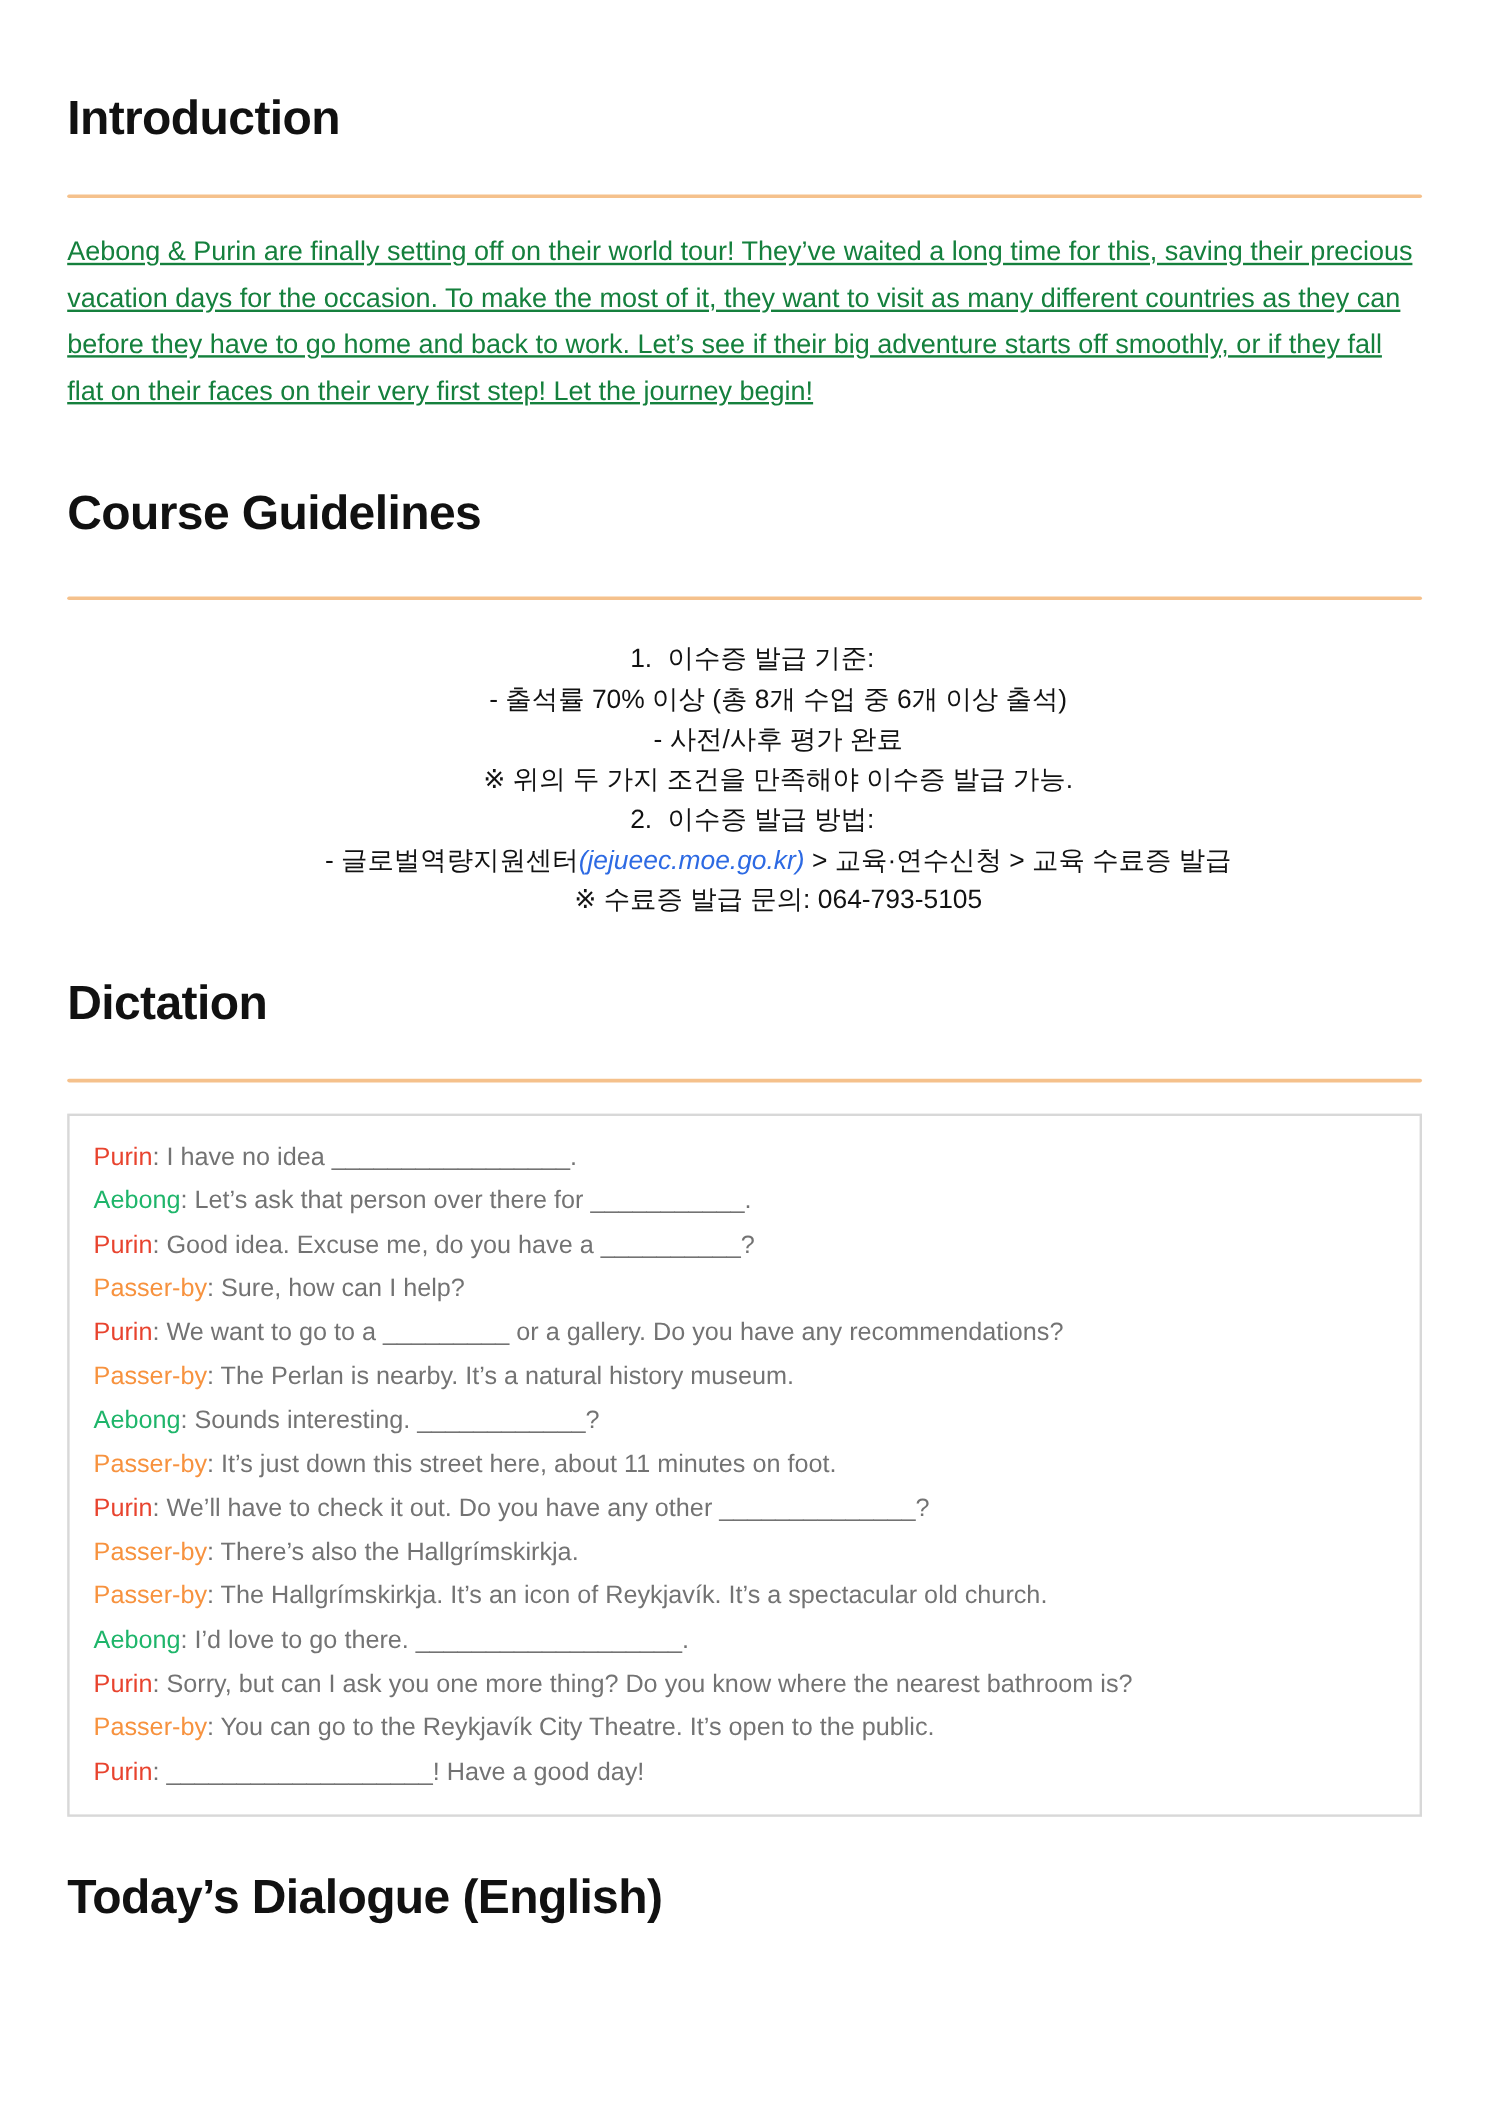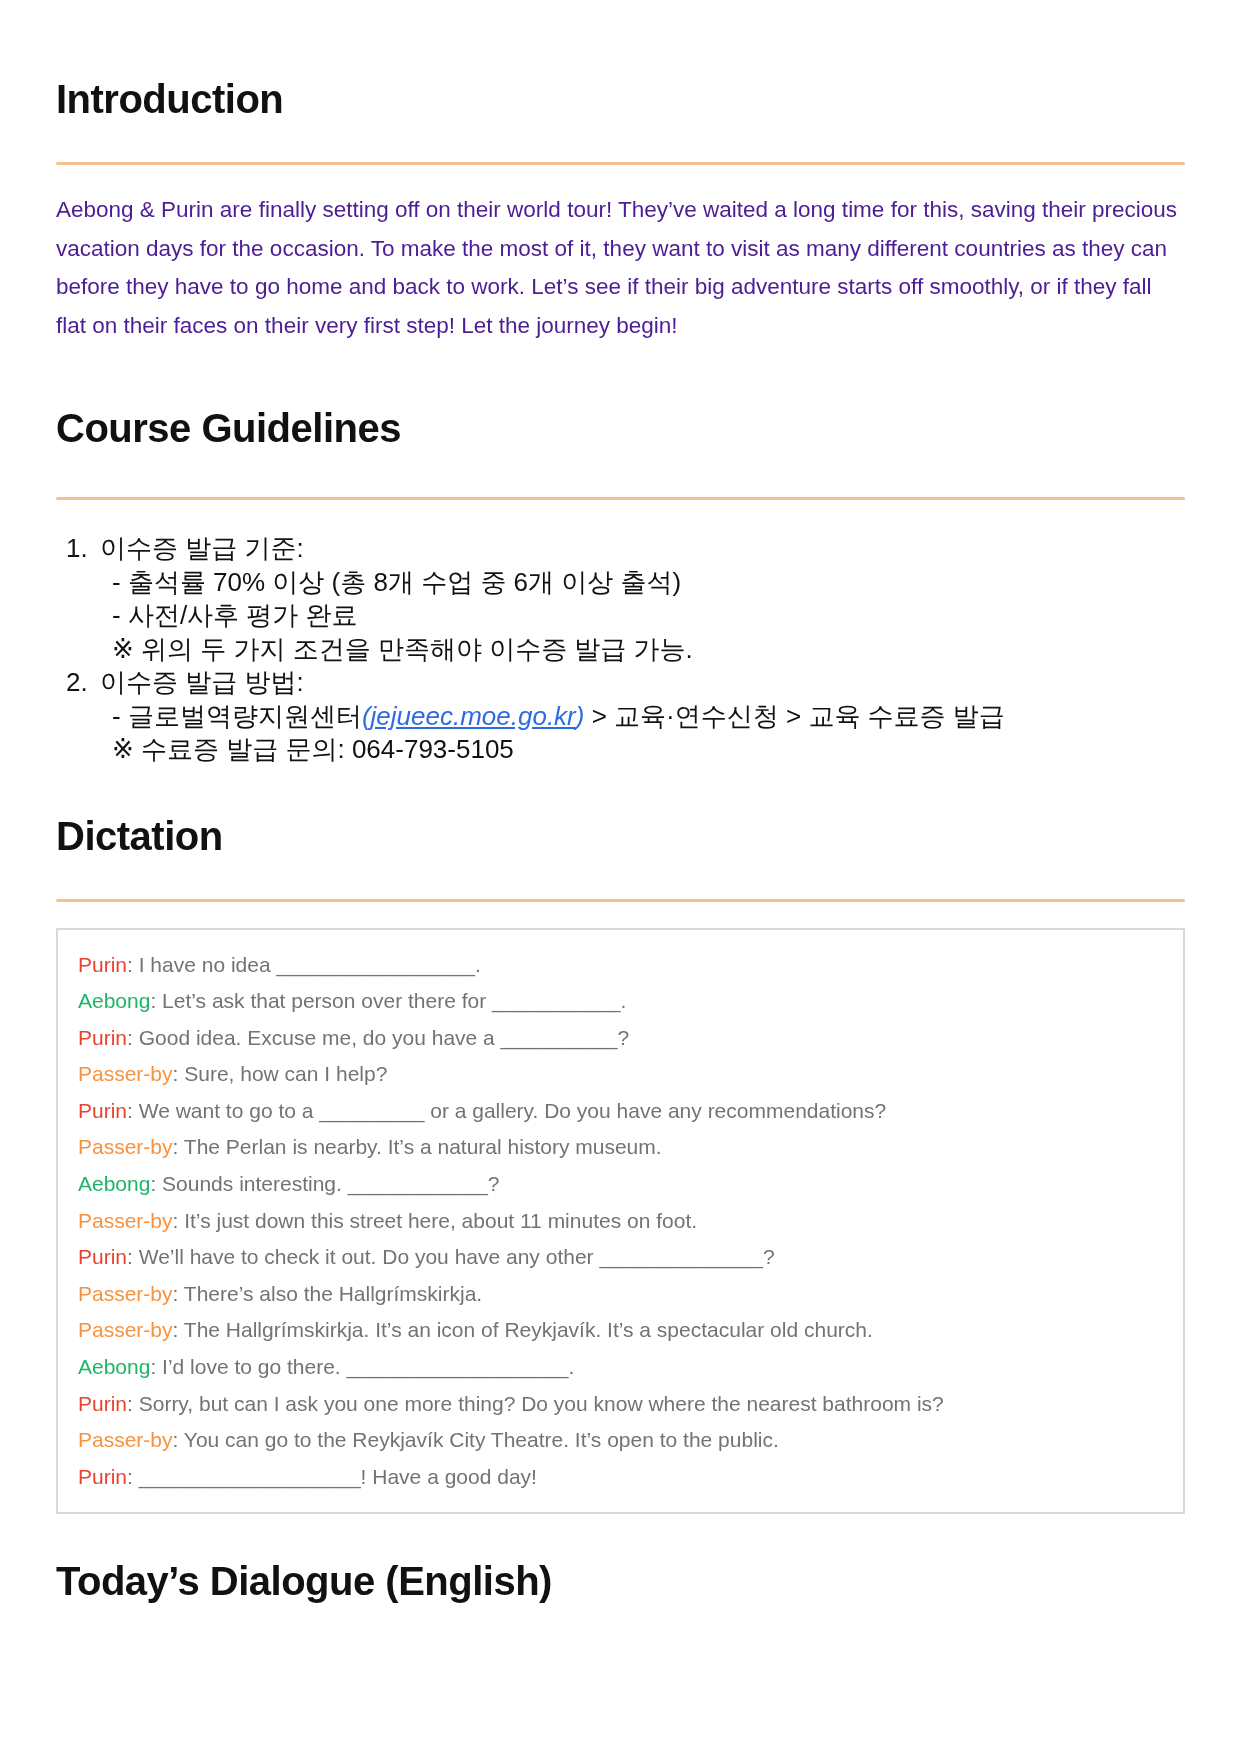--- a/index.html
+++ b/index.html
@@ -29,42 +29,43 @@
     background: var(--rule-color, #F5C18C);
     border: 0;
     margin: 40px 0 0 0;
     border-radius: 2px;
   }
   
   .intro-para {
     margin: 26px 0 0 0;
     font-size: 22.5px;
     line-height: 38.5px;
-    color: #4c1d95;
+    color: #15803d;
+    text-decoration: underline;
   }
   
   .mt-section { margin-top: 60px; }
   
   .guidelines {
     margin-top: 32px;
-    font-size: 26px;
+    font-size: 22px;
     line-height: 33.5px;
     color: #121212;
+    text-align: center;
   }
   .g-item { padding-left: 10px; }
   .g-marker { display: inline-block; min-width: 24px; margin-right: 10px; }
   .g-sub { padding-left: 56px; }
   .paren {
     color: var(--link-color, #2D6AE3);
     font-style: italic;
   }
   .link {
     color: var(--link-color, #2D6AE3);
     font-style: italic;
-    text-decoration: underline;
     cursor: pointer;
   }
   
   .dictation-box {
     margin-top: 26px;
     border: 2px solid var(--box-border-color, #D8D8D8);
     background: #ffffff;
     padding: 17px 20px;
     box-sizing: border-box;
   }

